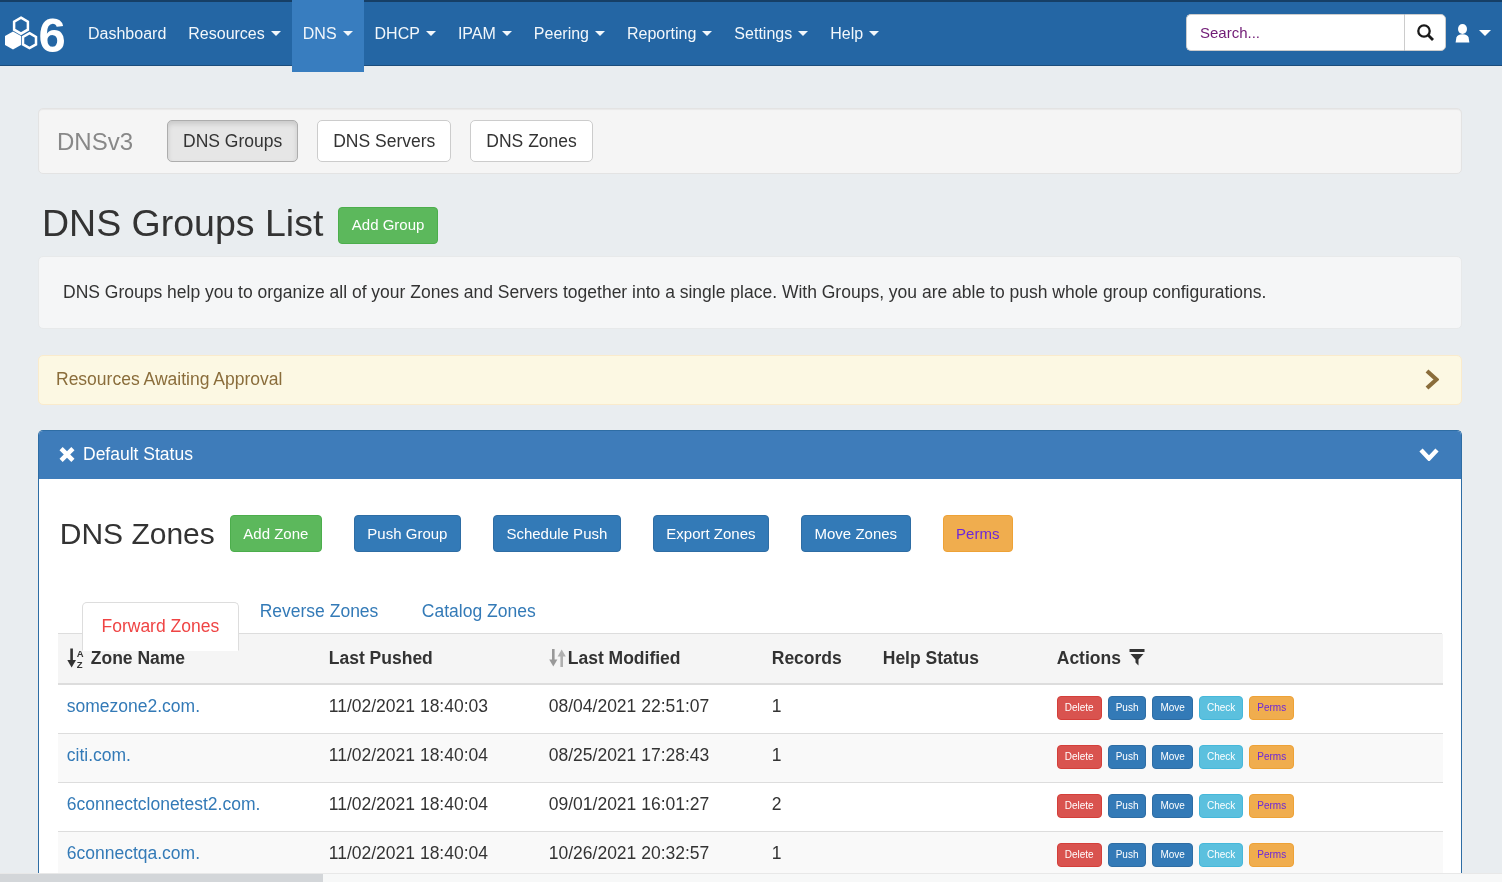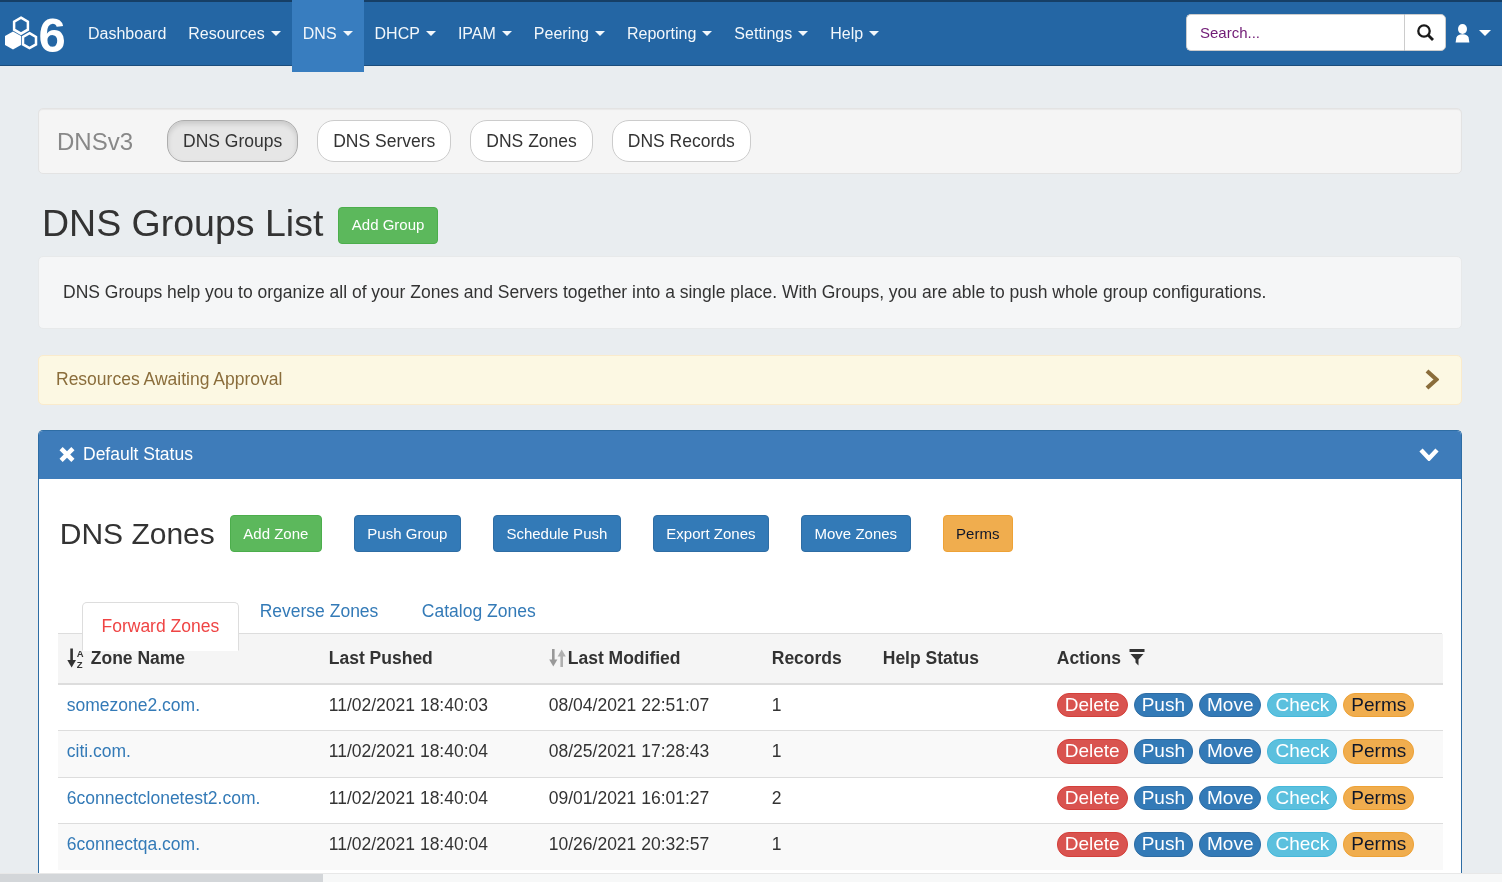--- a/index.html
+++ b/index.html
@@ -52,37 +52,37 @@
 
 .container { padding: 0 40px 0 38px; }
 .well1 {
   margin-top: 42px; height: 66px; background: #f5f5f5;
   border: 1px solid #e3e3e3; border-radius: 5px;
   display: flex; align-items: center; padding-left: 18px;
   box-shadow: inset 0 1px 1px rgba(0,0,0,.05);
 }
 .dnsv3 { font-size: 24px; color: #888; margin-right: 34px; }
 .btn {
-  display: inline-block; border-radius: 17px; border: 1px solid #ccc;
+  display: inline-block; border-radius: 5px; border: 1px solid #ccc;
   background: #fff; color: #333; text-align: center;
   font-family: "Liberation Sans", sans-serif;
   font-size: 17.5px; padding: 7.5px 15px; line-height: 25px;
 }
 .btn-grp { margin-right: 19px; }
 .btn.active {
   background: #e6e6e6; border-color: #adadad;
   box-shadow: inset 0 3px 5px rgba(0,0,0,.125);
 }
 .h2row { margin-top: 28px; display: flex; align-items: center; }
 h2.pageh { font-size: 37.5px; font-weight: normal; color: #333; margin-left: 4px; }
 .btn-sm { font-size: 15px; padding: 6.25px 12.5px; line-height: 22.5px; border-radius: 4px; }
 .btn-success { background: #5cb85c; border-color: #4cae4c; color: #fff; }
 .btn-primary { background: #337ab7; border-color: #2e6da4; color: #fff; }
 .btn-info    { background: #5bc0de; border-color: #46b8da; color: #fff; }
-.btn-warning { background: #f0ad4e; border-color: #eea236; color: #0f172a; }
+.btn-warning { background: #f0ad4e; border-color: #eea236; color: #6d28d9; }
 .btn-danger  { background: #d9534f; border-color: #d43f3a; color: #fff; }
 .addgroup { margin-left: 15px; margin-top: 5px; }
 .desc {
   margin-top: 12px; background: #f5f6f7; border: 1px solid #e7e9ea; border-radius: 5px;
   padding: 23px 24px; font-size: 17.5px; color: #333;
 }
 .alert {
   margin-top: 25.5px; background: #fcf8e3; border: 1px solid #faebcc; border-radius: 5px;
   height: 50px; display: flex; align-items: center; padding: 0 22px 0 17px;
   color: #8a6d3b; font-size: 17.5px;
@@ -118,21 +118,21 @@
 .ztable th {
   text-align: left; font-size: 17.5px; color: #333; background: #f5f5f5;
   padding: 12px 9px; border-bottom: 2px solid #ddd; font-weight: bold;
   line-height: 25px;
 }
 .ztable td {
   font-size: 17.5px; padding: 8px 9px 12.5px; border-top: 1px solid #ddd; line-height: 25px;
 }
 .ztable tr.even td { background: #f9f9f9; }
 .ztable a { color: #337ab7; text-decoration: none; }
-.btn-xs { font-size: 19px; padding: 0 7px; line-height: 22.5px; border-radius: 12px; margin-right: 6px; }
+.btn-xs { font-size: 10px; padding: 0 7px; line-height: 22.5px; border-radius: 4px; margin-right: 6px; }
 .c1 { width: 262px; } .c2 { width: 220px; } .c3 { width: 223px; }
 .c4 { width: 111px; } .c5 { width: 174px; } .c6 { width: 395px; }
 
 .hscroll {
   position: absolute; left: 0; right: 0; bottom: 0; height: 9.5px;
   background: #f7f8f8; border-top: 1px solid #e8e8e8;
 }
 .hthumb { position: absolute; left: 0; top: 0.5px; width: 323px; height: 9px; background: #d3d6d9; }
 .ico { display: inline-block; vertical-align: middle; }
 </style>
@@ -177,21 +177,20 @@
     <span class="caret"></span>
   </div>
 </nav>
 
 <div class="container">
   <div class="well1">
     <span class="dnsv3">DNSv3</span>
     <span class="btn btn-grp active">DNS Groups</span>
     <span class="btn btn-grp">DNS Servers</span>
     <span class="btn btn-grp">DNS Zones</span>
-    <span class="btn btn-grp">DNS Records</span>
   </div>
 
   <div class="h2row">
     <h2 class="pageh">DNS Groups List</h2>
     <span class="btn btn-sm btn-success addgroup">Add Group</span>
   </div>
 
   <div class="desc">DNS Groups help you to organize all of your Zones and Servers together into a single place. With Groups, you are able to push whole group configurations.</div>
 
   <div class="alert">

